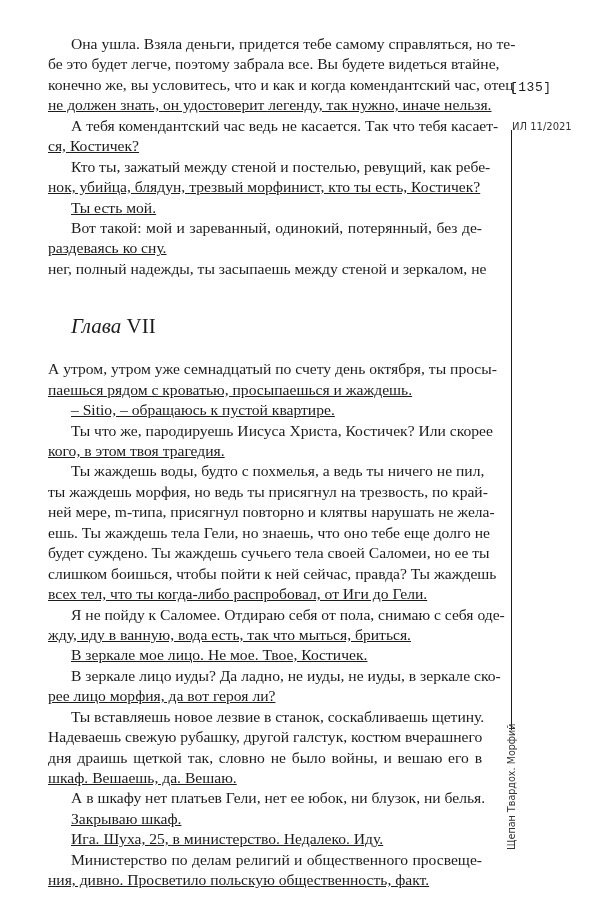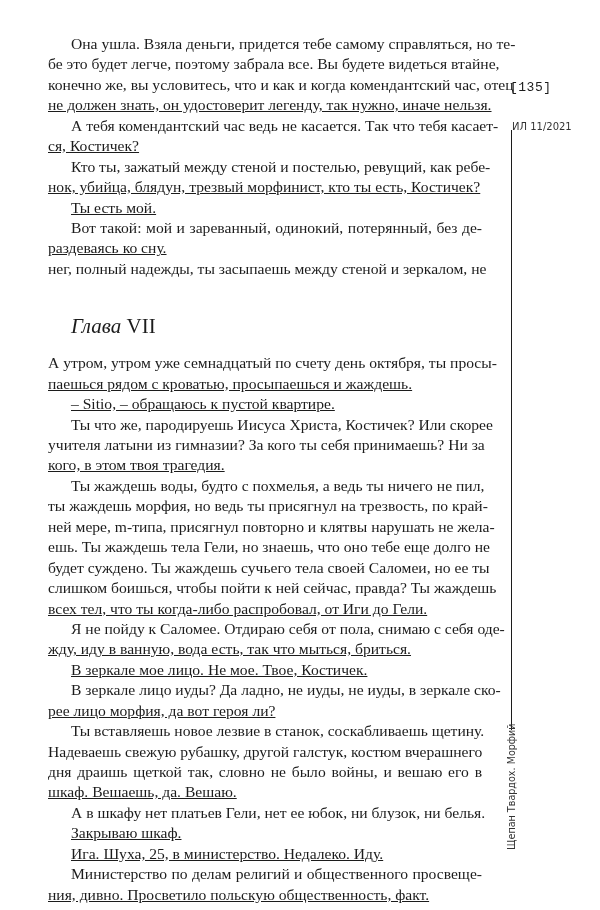--- a/index.html
+++ b/index.html
@@ -35,21 +35,21 @@
     }
     .line.last {
       text-align-last: left;
       text-decoration: underline;
     }
     .line.indent {
       padding-left: 23px;
     }
     .chapter {
       margin-top: 34px;
-      margin-bottom: 14px;
+      margin-bottom: 20px;
       padding-left: 23px;
       font-size: 21px;
       line-height: 26px;
       height: 26px;
     }
     .chapter .ital {
       font-style: italic;
     }
     .folio {
       position: absolute;
@@ -105,21 +105,20 @@
       <span class="line indent">Вот такой: мой и зареванный, одинокий, потерянный, без де-</span>
       <span class="line last">раздеваясь ко сну.</span>
       <span class="line">нег, полный надежды, ты засыпаешь между стеной и зеркалом, не</span>
     </div>
   <div class="chapter"><span class="ital">Глава</span> <span>VII</span></div>
   <div id="after">
       <span class="line">А утром, утром уже семнадцатый по счету день октября, ты просы-</span>
       <span class="line last">паешься рядом с кроватью, просыпаешься и жаждешь.</span>
       <span class="line indent last">– Sitio, – обращаюсь к пустой квартире.</span>
       <span class="line indent">Ты что же, пародируешь Иисуса Христа, Костичек? Или скорее</span>
-      <span class="line">учителя латыни из гимназии? За кого ты себя принимаешь? Ни за</span>
       <span class="line last">кого, в этом твоя трагедия.</span>
       <span class="line indent">Ты жаждешь воды, будто с похмелья, а ведь ты ничего не пил,</span>
       <span class="line">ты жаждешь морфия, но ведь ты присягнул на трезвость, по край-</span>
       <span class="line">ней мере, m-типа, присягнул повторно и клятвы нарушать не жела-</span>
       <span class="line">ешь. Ты жаждешь тела Гели, но знаешь, что оно тебе еще долго не</span>
       <span class="line">будет суждено. Ты жаждешь сучьего тела своей Саломеи, но ее ты</span>
       <span class="line">слишком боишься, чтобы пойти к ней сейчас, правда? Ты жаждешь</span>
       <span class="line last">всех тел, что ты когда-либо распробовал, от Иги до Гели.</span>
       <span class="line indent">Я не пойду к Саломее. Отдираю себя от пола, снимаю с себя оде-</span>
       <span class="line last">жду, иду в ванную, вода есть, так что мыться, бриться.</span>

